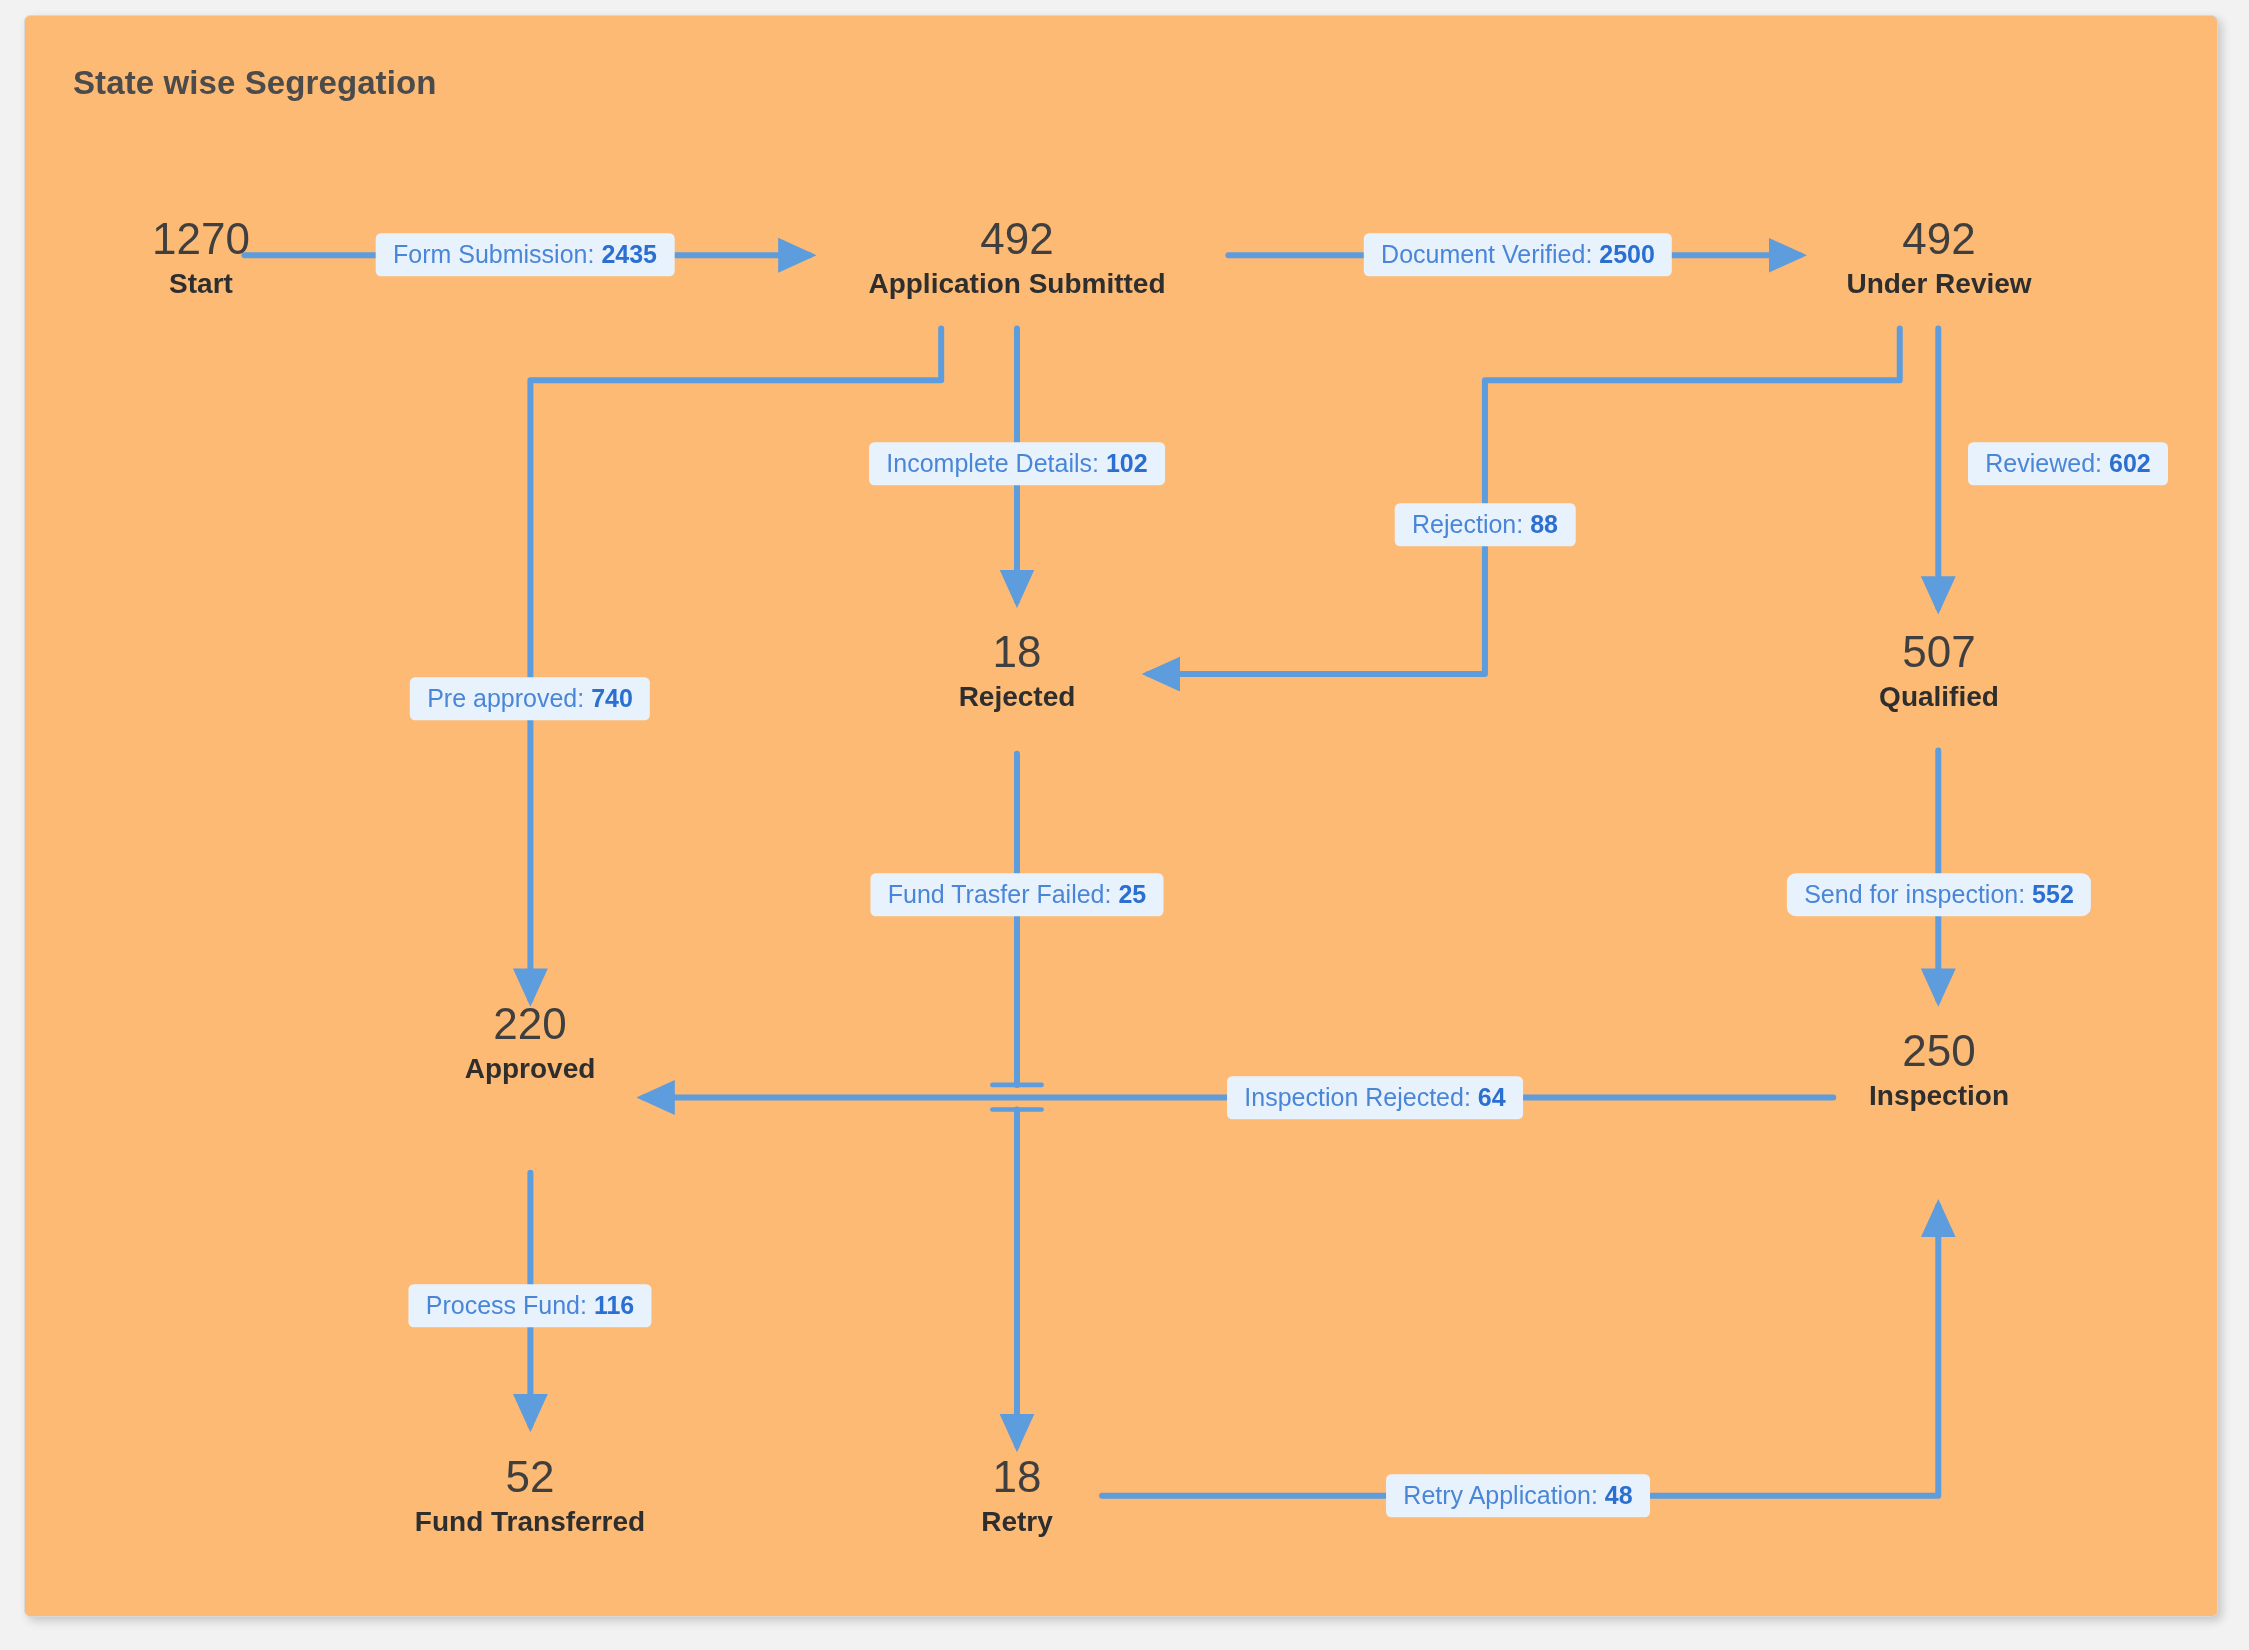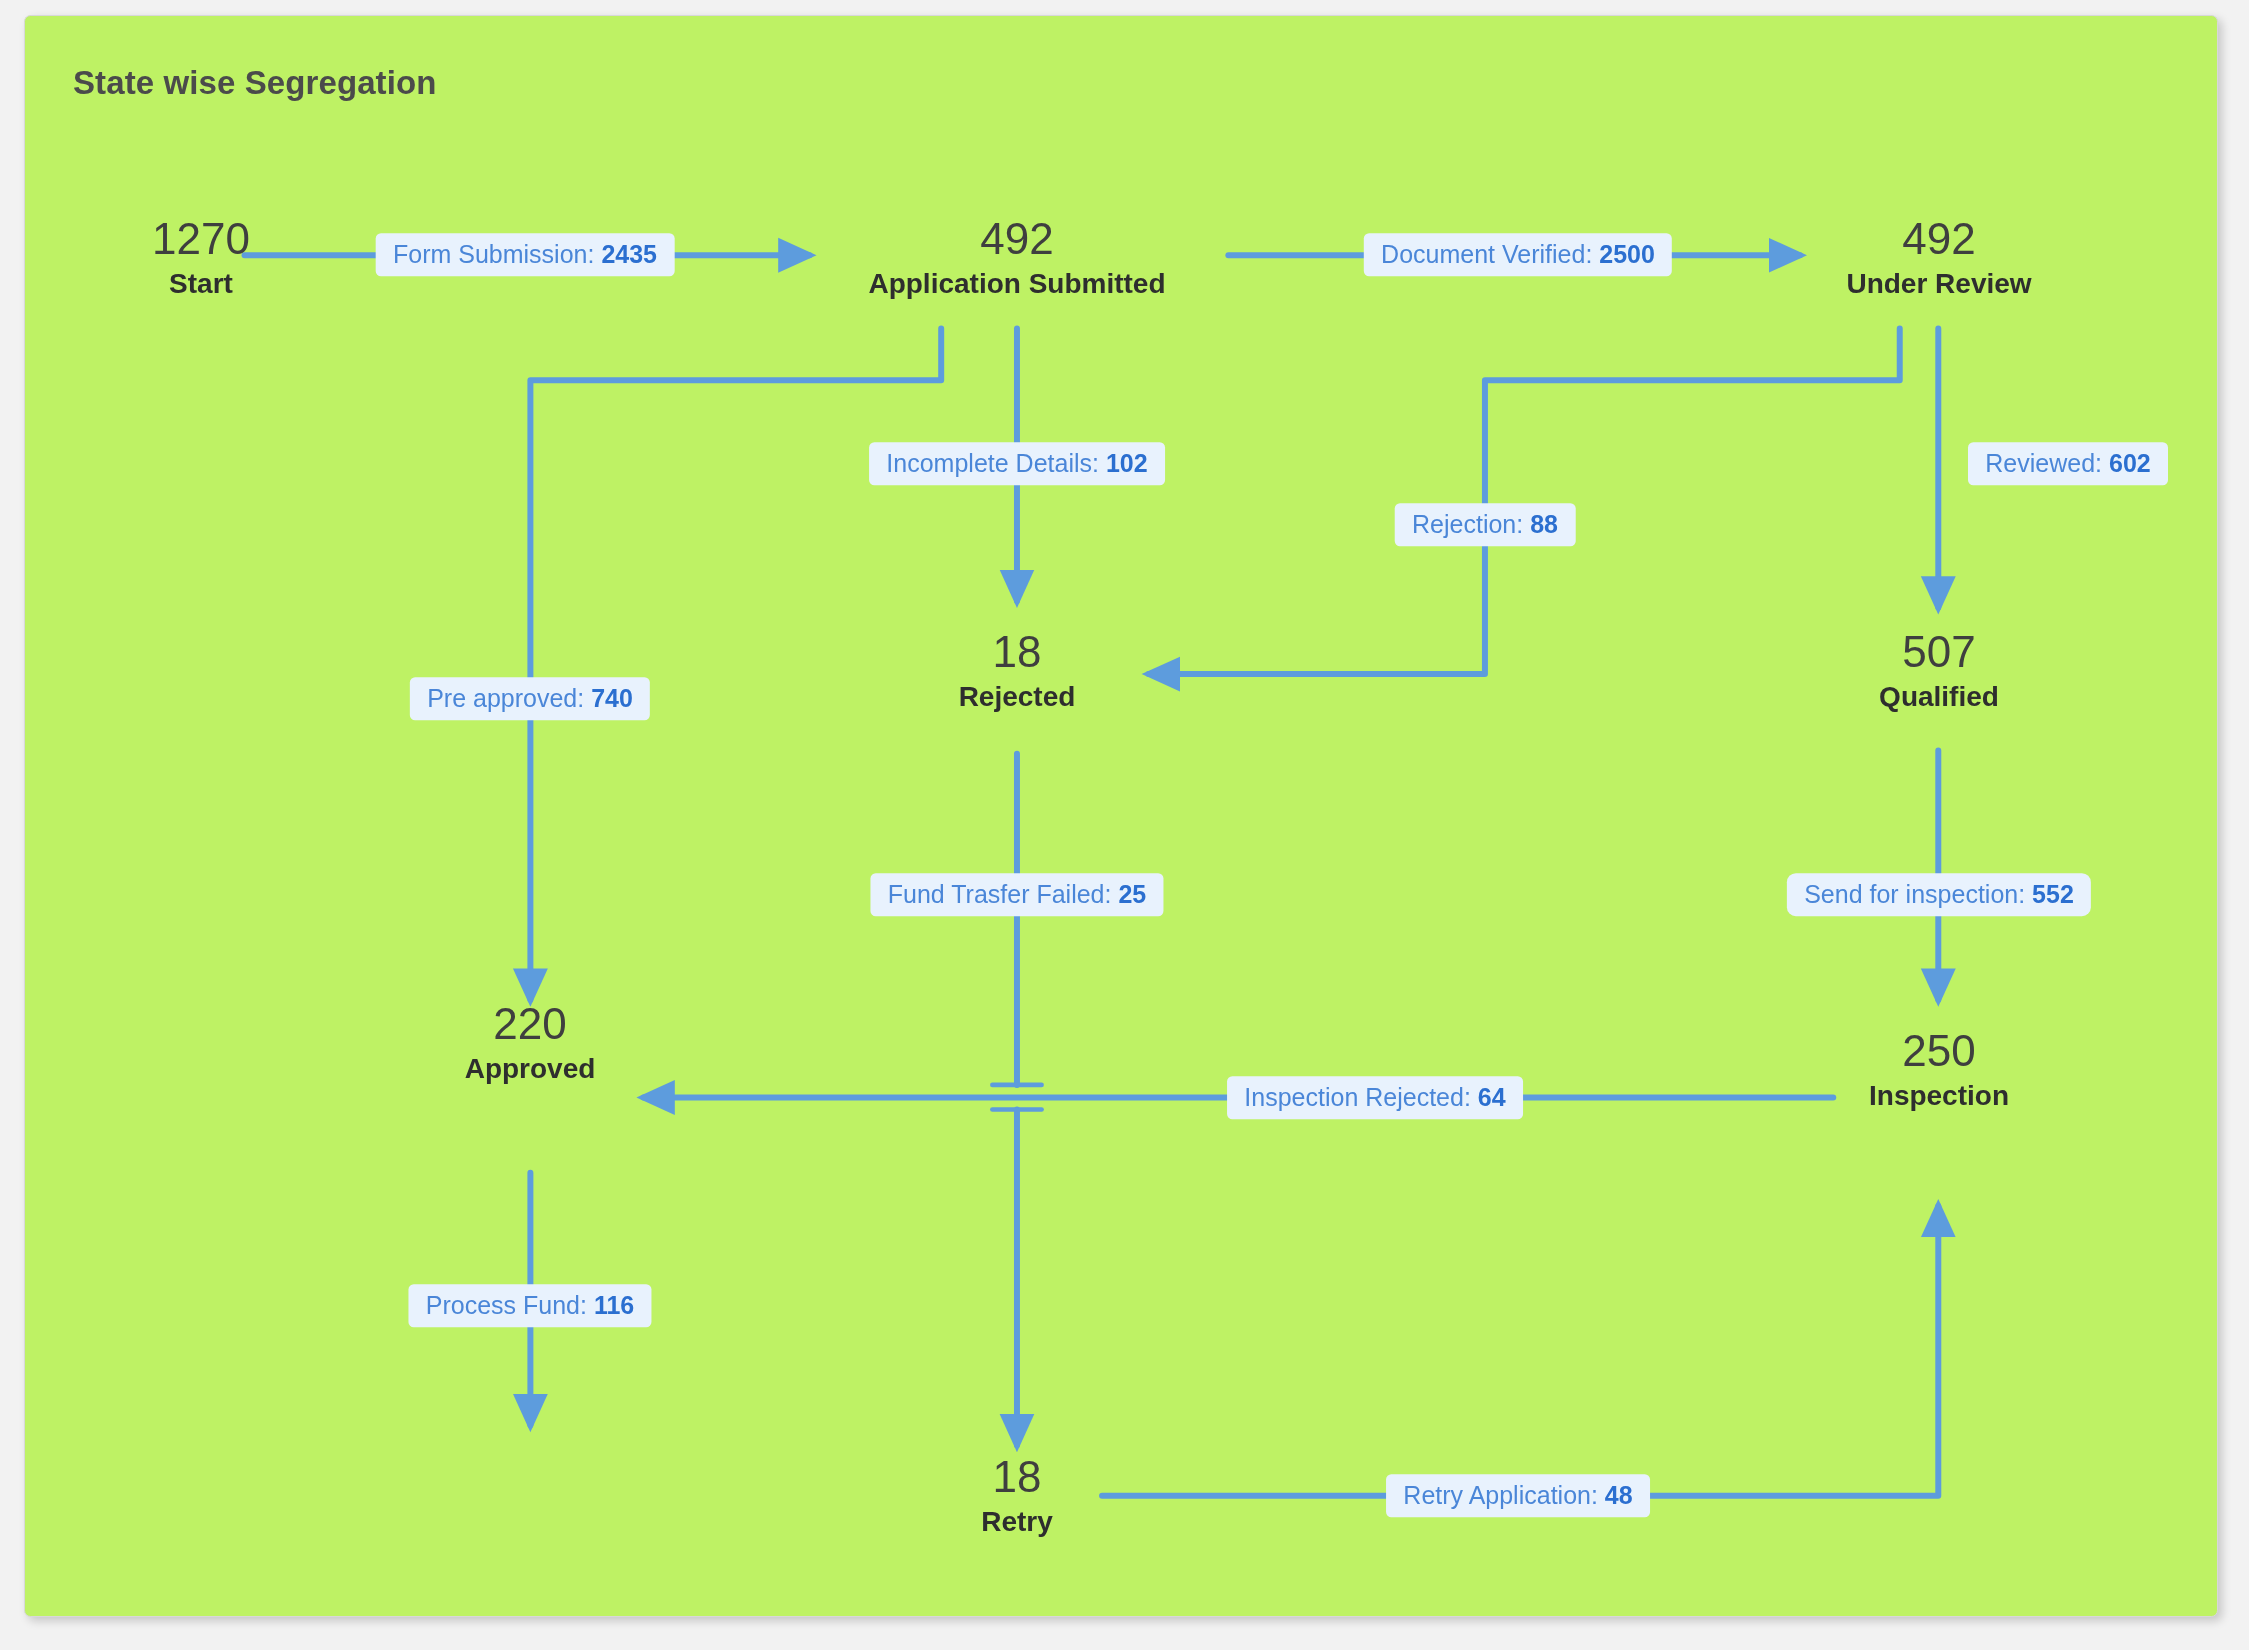--- a/index.html
+++ b/index.html
@@ -18,21 +18,21 @@
     width: 2250px;
     height: 1651px;
     background: #f2f2f2;
   }
   .card {
     position: absolute;
     left: 24px;
     top: 14.6px;
     width: 2194px;
     height: 1602px;
-    background: #bef264;
+    background: #fdba74;
     border: 1.3px solid #d8d8d8;
     border-radius: 6.6px;
     box-shadow: 4px 4px 9.3px rgba(0,0,0,0.18);
     box-sizing: border-box;
     overflow: hidden;
   }
   .card-title {
     position: absolute;
     left: 48px;
     top: 48px;
@@ -162,20 +162,24 @@
     <div class="node bold-label" style="left:505px; top:970px;">
       <span class="value">220</span>
       <span class="label">Approved</span>
     </div>
 
     <div class="node" style="left:1914px; top:997px;">
       <span class="value">250</span>
       <span class="label">Inspection</span>
     </div>
 
+    <div class="node bold-label" style="left:505px; top:1423px;">
+      <span class="value">52</span>
+      <span class="label">Fund Transferred</span>
+    </div>
 
     <div class="node bold-label" style="left:992px; top:1423px;">
       <span class="value">18</span>
       <span class="label">Retry</span>
     </div>
 
     <div class="edge-label" style="left:500px; top:239px;">
       <span>Form Submission</span><span>:&nbsp;</span><b>2435</b>
     </div>
 

